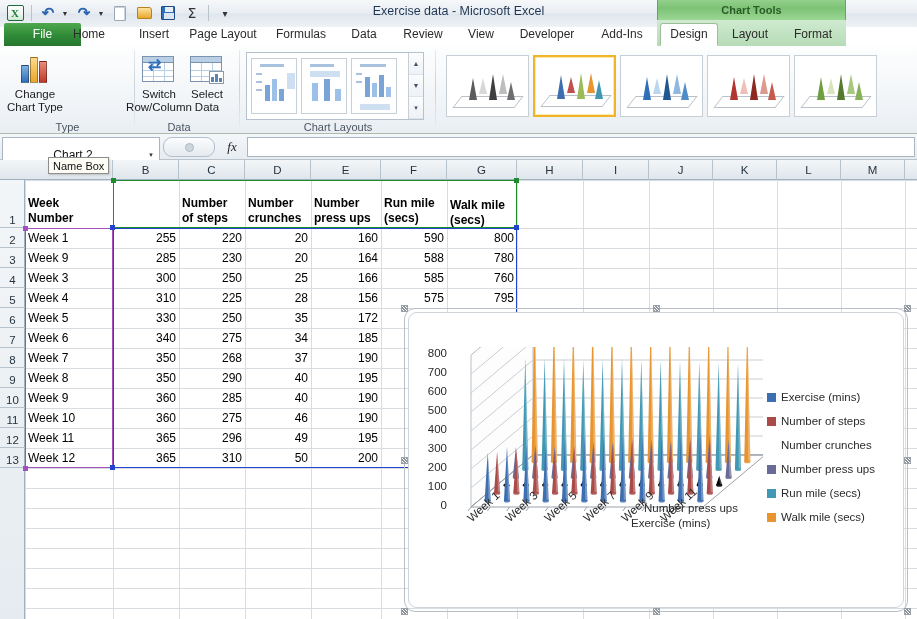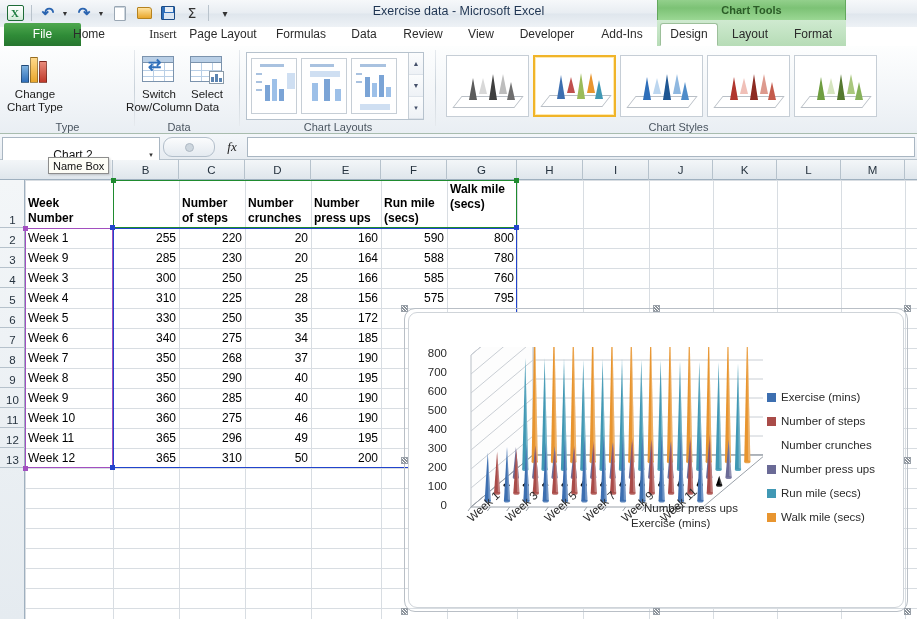--- a/index.html
+++ b/index.html
@@ -310,21 +310,21 @@
     </div>
     <div class="title-text">Exercise data  -  Microsoft Excel</div>
   </div>
 
   <div class="chart-tools-banner">Chart Tools</div>
   <div class="ctx-tabs-bg"></div>
 
   <div class="tabstrip">
     <div class="tab file" style="left:4px;width:77px;">File</div>
     <div class="tab" style="left:62px;width:54px;">Home</div>
-    <div class="tab" style="left:136px;width:54px;font-family:Liberation Serif, serif;">Insert</div>
+    <div class="tab" style="left:127px;width:54px;">Insert</div>
     <div class="tab" style="left:180px;width:86px;">Page Layout</div>
     <div class="tab" style="left:268px;width:66px;">Formulas</div>
     <div class="tab" style="left:340px;width:48px;">Data</div>
     <div class="tab" style="left:392px;width:62px;">Review</div>
     <div class="tab" style="left:458px;width:46px;">View</div>
     <div class="tab" style="left:508px;width:78px;">Developer</div>
     <div class="tab" style="left:590px;width:64px;">Add-Ins</div>
     <div class="tab active" style="left:660px;width:58px;">Design</div>
     <div class="tab" style="left:722px;width:56px;">Layout</div>
     <div class="tab" style="left:784px;width:58px;">Format</div>
@@ -459,21 +459,20 @@
         <div class="style-thumb">
           <div class="floor"></div>
           <span class="cone" style="left:22px;border-bottom:23px solid #6f9e41."></span>
           <span class="cone" style="left:22px;border-bottom:23px solid #6f9e41;"></span>
           <span class="cone" style="left:32px;bottom:22px;border-bottom:16px solid #d6e5c0;"></span>
           <span class="cone" style="left:42px;border-bottom:26px solid #55792f;"></span>
           <span class="cone" style="left:52px;bottom:22px;border-bottom:20px solid #a9c77e;"></span>
           <span class="cone" style="left:60px;border-bottom:18px solid #86b05a;"></span>
         </div>
       </div>
-      <div class="glabel" style="text-align:center;">Chart Styles</div>
     </div>
   </div>
 
   <div class="fbar">
     <div class="namebox">
       <span class="nval">Chart 2</span>
       <span class="ncaret">▾</span>
     </div>
     <div class="fb-btns">
         <span class="dot"></span>
@@ -555,21 +554,21 @@
         <div class="hcell" style="left: 0px; top: 0px; width: 88px; height: 48px; padding-bottom: 2px;">Week
 Number</div>
         <div class="hcell" style="left: 154px; top: 0px; width: 66px; height: 48px; padding-bottom: 2px;">Number
 of steps</div>
         <div class="hcell" style="left: 220px; top: 0px; width: 66px; height: 48px; padding-bottom: 2px;">Number
 crunches</div>
         <div class="hcell" style="left: 286px; top: 0px; width: 70px; height: 48px; padding-bottom: 2px;">Number
 press ups</div>
         <div class="hcell" style="left: 356px; top: 0px; width: 66px; height: 48px; padding-bottom: 2px;">Run mile
 (secs)</div>
-        <div class="hcell" style="left: 422px; top: 0px; width: 70px; height: 48px; padding-bottom: 16px;">Walk mile
+        <div class="hcell" style="left: 422px; top: 0px; width: 70px; height: 48px; padding-bottom: 0;">Walk mile
 (secs)</div>
         <div class="dcell" style="left: 0px; top: 48px; width: 88px; height: 20px;">Week 1</div>
         <div class="dcell num" style="left: 88px; top: 48px; width: 66px; height: 20px;">255</div>
         <div class="dcell num" style="left: 154px; top: 48px; width: 66px; height: 20px;">220</div>
         <div class="dcell num" style="left: 220px; top: 48px; width: 66px; height: 20px;">20</div>
         <div class="dcell num" style="left: 286px; top: 48px; width: 70px; height: 20px;">160</div>
         <div class="dcell num" style="left: 356px; top: 48px; width: 66px; height: 20px;">590</div>
         <div class="dcell num" style="left: 422px; top: 48px; width: 70px; height: 20px;">800</div>
         <div class="dcell" style="left: 0px; top: 68px; width: 88px; height: 20px;">Week 9</div>
         <div class="dcell num" style="left: 88px; top: 68px; width: 66px; height: 20px;">285</div>

